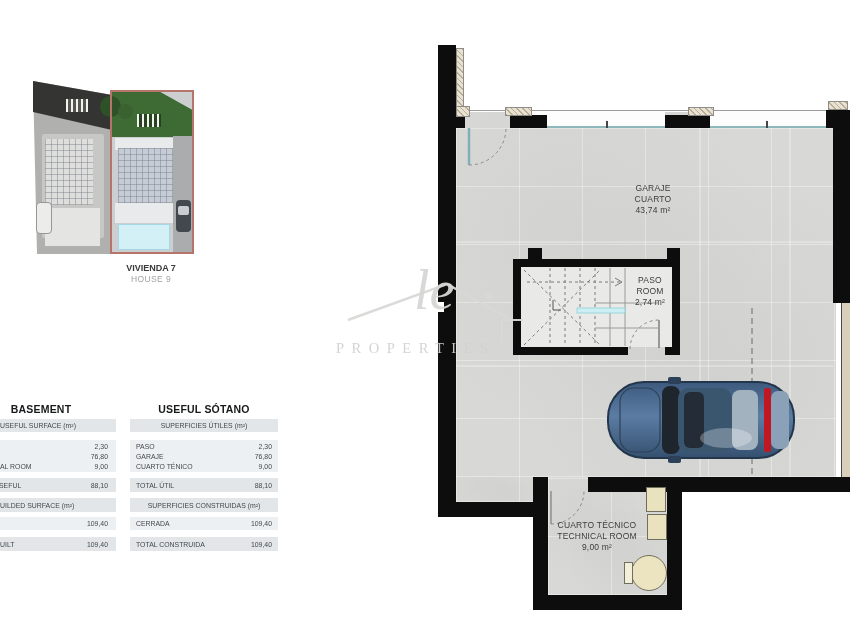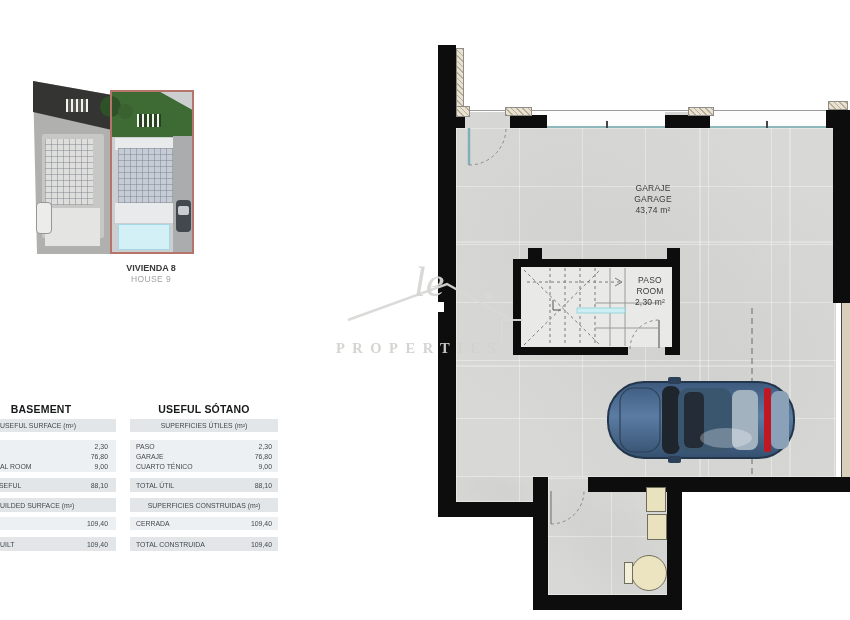--- a/index.html
+++ b/index.html
@@ -33,23 +33,23 @@
   
   #thumb{left:30px;top:78px;width:165px;height:210px;}
   #thumb .lbl1{font-weight:bold;font-size:9px;color:#3b3b3b;text-align:center;}
   #thumb .lbl2{font-size:8.5px;color:#a3a3a3;text-align:center;letter-spacing:.4px;}
   .grid-roof{background-image:repeating-linear-gradient(0deg,rgba(120,125,135,.45) 0 1px,rgba(0,0,0,0) 1px 6px),
              repeating-linear-gradient(90deg,rgba(120,125,135,.45) 0 1px,rgba(0,0,0,0) 1px 6px);}
   .stripes{background-image:repeating-linear-gradient(90deg,#f2f2f0 0 2px,rgba(0,0,0,0) 2px 5px);}
   
   #watermark{left:318px;top:272px;width:215px;height:100px;z-index:6;pointer-events:none;}
   #wm-script{position:absolute;left:96px;top:-14px;font-family:"Liberation Serif",serif;
-             font-style:italic;font-size:42px;color:rgba(214,214,212,.95);}
+             font-style:italic;font-size:56px;color:rgba(214,214,212,.95);}
   #wm-word{position:absolute;left:18px;top:68px;font-family:"Liberation Serif",serif;
-           font-size:14.5px;letter-spacing:7.5px;color:rgba(210,210,208,.95);font-weight:bold;}
+           font-size:14.5px;letter-spacing:7.5px;color:rgba(210,210,208,.95);}
 </style>
 </head>
 <body>
 
 <div id="canvas">
 
   <div id="thumb" class="abs">
     <div class="abs" style="left:0;top:0;width:82px;height:178px;background:#b0b0ae;
                 clip-path:polygon(3px 3px,82px 17px,82px 176px,7px 176px);"></div>
     <div class="abs" style="left:0;top:0;width:82px;height:60px;background:#343432;
@@ -66,21 +66,21 @@
     <div class="abs" style="left:70px;top:18px;width:21px;height:21px;border-radius:50%;background:#2f5128;"></div>
     <div class="abs" style="left:88px;top:26px;width:15px;height:15px;border-radius:50%;background:#3a6130;"></div>
     <div class="abs" style="left:143px;top:58px;width:20px;height:118px;background:#aaacae;"></div>
     <div class="abs" style="left:85px;top:60px;width:58px;height:12px;background:#e9eaec;"></div>
     <div class="abs grid-roof" style="left:88px;top:70px;width:55px;height:55px;background-color:#c5ccd5;"></div>
     <div class="abs" style="left:85px;top:125px;width:58px;height:20px;background:#e9eaec;"></div>
     <div class="abs" style="left:88px;top:146px;width:52px;height:26px;background:#d3f0f7;border:1px solid #a5d8e4;box-sizing:border-box;"></div>
     <div class="abs" style="left:146px;top:122px;width:15px;height:32px;background:#43484e;border-radius:4px;"></div>
     <div class="abs" style="left:148px;top:128px;width:11px;height:9px;background:#c9ccd0;border-radius:2px;"></div>
     <div class="abs" style="left:80px;top:12px;width:84px;height:164px;border:2px solid #b5756b;box-sizing:border-box;"></div>
-    <div class="abs lbl1" style="left:76px;top:185px;width:90px;">VIVIENDA 8</div>
+    <div class="abs lbl1" style="left:76px;top:185px;width:90px;">VIVIENDA 7</div>
     <div class="abs lbl2" style="left:76px;top:196px;width:90px;">HOUSE 9</div>
   </div>
 
   <div class="abs tbl" id="tbl-left" style="left:-34px;top:403px;">
     <div class="title">BASEMENT</div>
     <div class="band" style="margin-top:4px;">
       <span style="padding-left:34px;">USEFUL SURFACE (m²)</span>
     </div>
     <div class="rowsblock" style="margin-top:8px;padding:1px 0;">
       <div class="trow">
@@ -253,27 +253,32 @@
     <ellipse cx="120" cy="62" rx="26" ry="10" fill="rgba(255,255,255,0.28)"></ellipse>
   </svg>
 
   <div class="abs" style="left:646px;top:487px;width:20px;height:25px;background:#eae1bf;border:1px solid #6f6f5e;box-sizing:border-box;z-index:4;"></div>
   <div class="abs" style="left:647px;top:514px;width:20px;height:26px;background:#eae1bf;border:1px solid #6f6f5e;box-sizing:border-box;z-index:4;"></div>
   <div class="abs" style="left:631px;top:555px;width:36px;height:36px;border-radius:50%;background:#ece3c0;border:1px solid #6f6f5e;box-sizing:border-box;z-index:4;"></div>
   <div class="abs" style="left:624px;top:562px;width:9px;height:22px;border:1px solid #6f6f5e;background:#f4efdb;box-sizing:border-box;z-index:4;"></div>
 
   <div class="abs room-label" style="left:603px;top:183px;width:100px;">
     <div>GARAJE</div>
-    <div>GARAGE</div>
+    <div>CUARTO</div>
     <div>43,74 m²</div>
   </div>
   <div class="abs room-label" style="left:615px;top:275px;width:70px;">
     <div>PASO</div>
     <div>ROOM</div>
-    <div>2,30 m²</div>
+    <div>2,74 m²</div>
+  </div>
+  <div class="abs room-label" style="left:547px;top:520px;width:100px;">
+    <div>CUARTO TÉCNICO</div>
+    <div>TECHNICAL ROOM</div>
+    <div>9,00 m²</div>
   </div>
 
   <div id="watermark" class="abs">
     <svg width="215" height="100" viewBox="0 0 215 100">
       <path d="M 30 48 L 129 12 L 192 47" fill="none" stroke="rgba(216,216,214,0.95)" stroke-width="2.5"></path>
       <rect x="168" y="21" width="6" height="6" fill="rgba(216,216,214,0.95)"></rect>
       <path d="M 184 48 V 75 M 184 48 H 205" fill="none" stroke="rgba(216,216,214,0.95)" stroke-width="2"></path>
     </svg>
     <div id="wm-script">le</div>
     <div id="wm-word">PROPERTIES</div>

